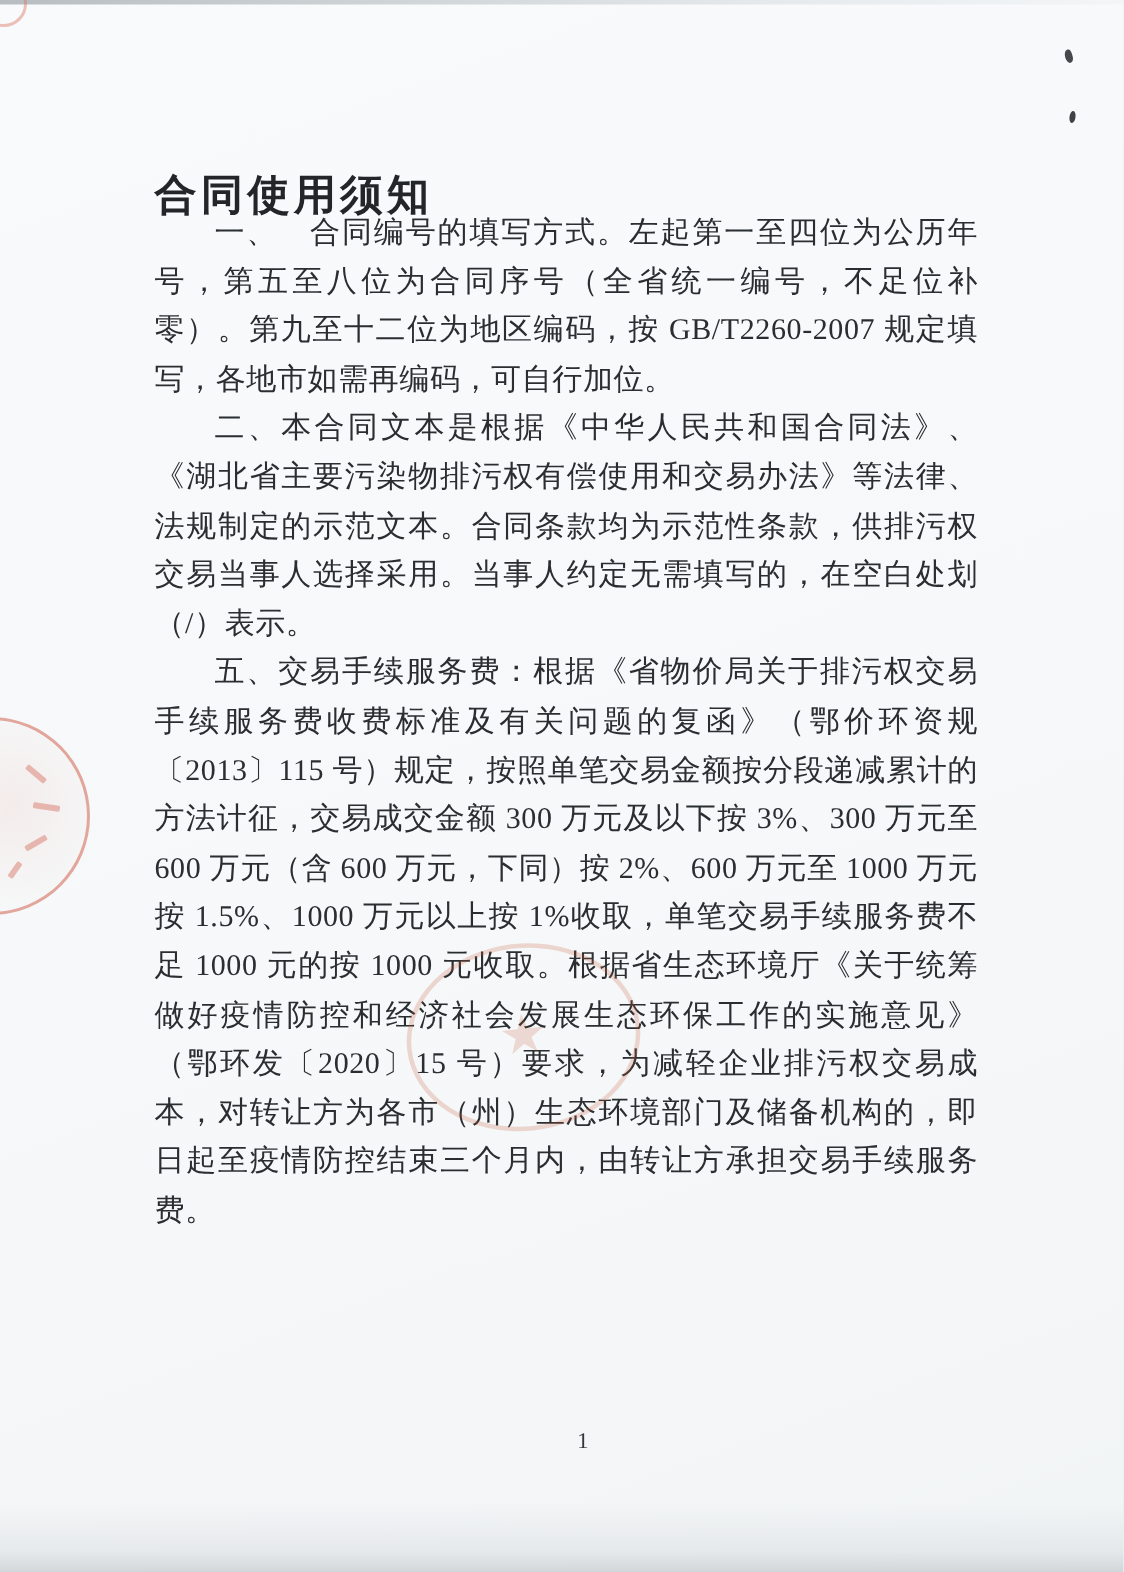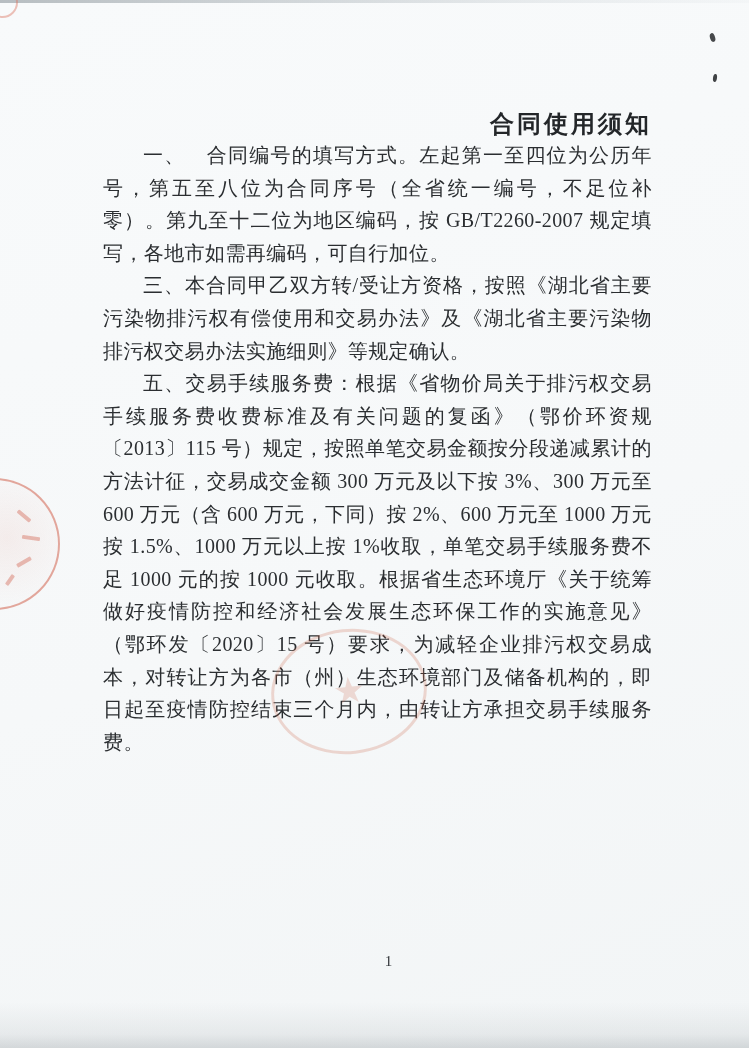--- a/index.html
+++ b/index.html
@@ -24,24 +24,24 @@
     width: 100%; height: 3px;
     background: linear-gradient(to right, rgba(130,140,146,0.55), rgba(170,180,186,0.22) 70%, rgba(170,180,186,0.05));
   }
   .scan-shadow-bottom {
     position: absolute; left: 0; bottom: 0;
     width: 100%; height: 46px;
     background: linear-gradient(to bottom, rgba(110,120,126,0) 0%, rgba(110,120,126,0.10) 70%, rgba(95,105,112,0.22) 100%);
   }
   .doc-title {
     position: absolute; left: 103px; top: 92px; width: 549px;
-    text-align: right;
+    text-align: left;
     font-family: "Liberation Sans", "DejaVu Sans", sans-serif;
     font-weight: 700;
-    font-size: 24px;
+    font-size: 28px;
     letter-spacing: 3px;
     color: #232629;
   }
   .content {
     position: absolute; left: 103px; top: 139px; width: 549px;
     font-size: 20px;
     line-height: 32.6px;
     color: var(--ink);
     text-align: justify;
     text-justify: inter-ideograph;
@@ -108,21 +108,21 @@
 
   <div class="corner-seal-arc"></div>
 
   <div class="ink-speck speck-1"></div>
   <div class="ink-speck speck-2"></div>
 
   <h1 class="doc-title">合同使用须知</h1>
 
   <div class="content">
     <p>一、　合同编号的填写方式。左起第一至四位为公历年号，第五至八位为合同序号（全省统一编号，不足位补零）。第九至十二位为地区编码，按 GB/T2260-2007 规定填写，各地市如需再编码，可自行加位。</p>
-    <p>三、本合同甲乙双方转/受让方资格，按照《湖北省主要污染物排污权有偿使用和交易办法》及《湖北省主要污染物排污权交易办法实施细则》等规定确认。</p>
+    <p>二、本合同文本是根据《中华人民共和国合同法》、《湖北省主要污染物排污权有偿使用和交易办法》等法律、法规制定的示范文本。合同条款均为示范性条款，供排污权交易当事人选择采用。当事人约定无需填写的，在空白处划（/）表示。</p>
     <p>五、交易手续服务费：根据《省物价局关于排污权交易手续服务费收费标准及有关问题的复函》（鄂价环资规〔2013〕115 号）规定，按照单笔交易金额按分段递减累计的方法计征，交易成交金额 300 万元及以下按 3%、300 万元至 600 万元（含 600 万元，下同）按 2%、600 万元至 1000 万元按 1.5%、1000 万元以上按 1%收取，单笔交易手续服务费不足 1000 元的按 1000 元收取。根据省生态环境厅《关于统筹做好疫情防控和经济社会发展生态环保工作的实施意见》（鄂环发〔2020〕15 号）要求，为减轻企业排污权交易成本，对转让方为各市（州）生态环境部门及储备机构的，即日起至疫情防控结束三个月内，由转让方承担交易手续服务费。</p>
   </div>
 
   <div class="seal-left">
     <span class="seal-mark m1"></span>
     <span class="seal-mark m2"></span>
     <span class="seal-mark m3"></span>
     <span class="seal-mark m4"></span>
   </div>
 

